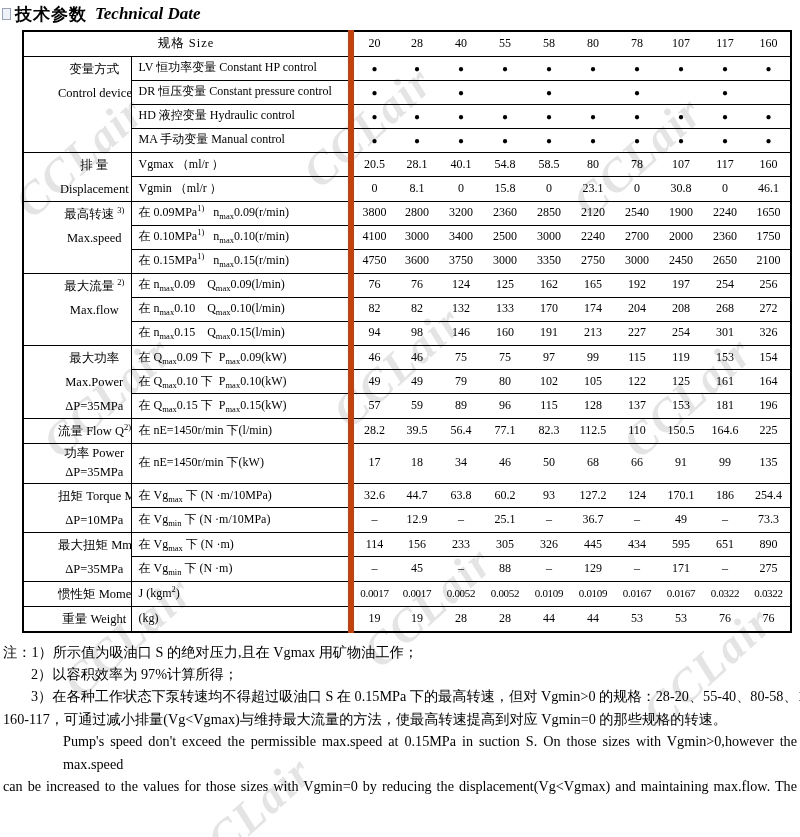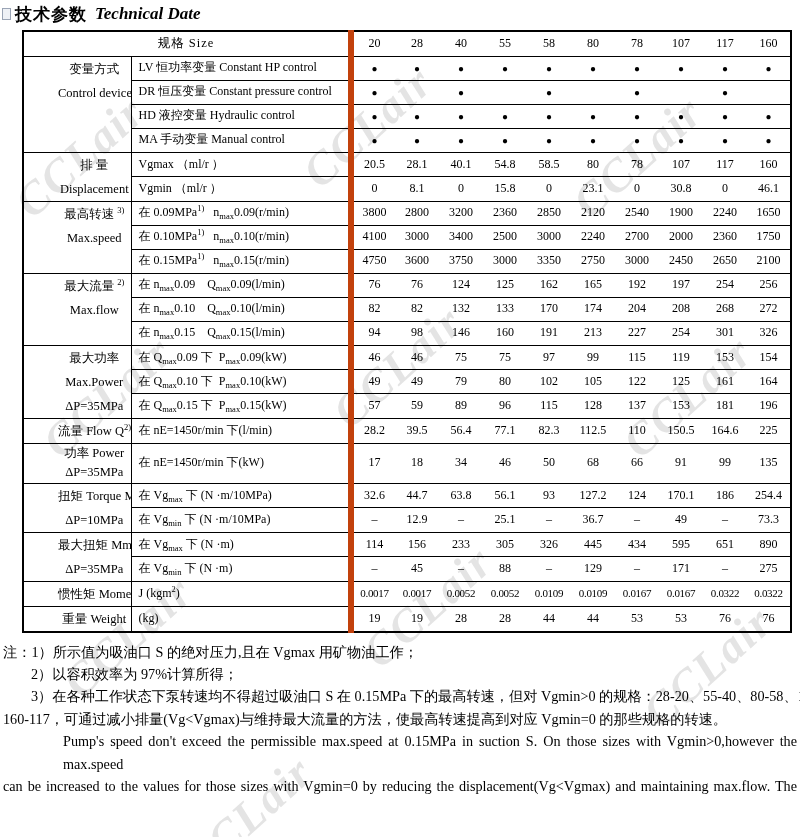--- a/index.html
+++ b/index.html
@@ -346,21 +346,21 @@
         </tr>
         <tr>
           <td class="glabel" rowspan="2">
             <div class="lline">扭矩 Torque M</div>
             <div class="lline">ΔP=10MPa</div>
           </td>
           <td class="param">在 Vg<sub>max</sub> 下 (N ·m/10MPa)</td>
           <td class="val vfirst">32.6</td>
           <td class="val">44.7</td>
           <td class="val">63.8</td>
-          <td class="val">56.1</td>
+          <td class="val">60.2</td>
           <td class="val">93</td>
           <td class="val">127.2</td>
           <td class="val">124</td>
           <td class="val">170.1</td>
           <td class="val">186</td>
           <td class="val">254.4</td>
         </tr>
         <tr>
           <td class="param">在 Vg<sub>min</sub> 下 (N ·m/10MPa)</td>
           <td class="val vfirst">–</td>

